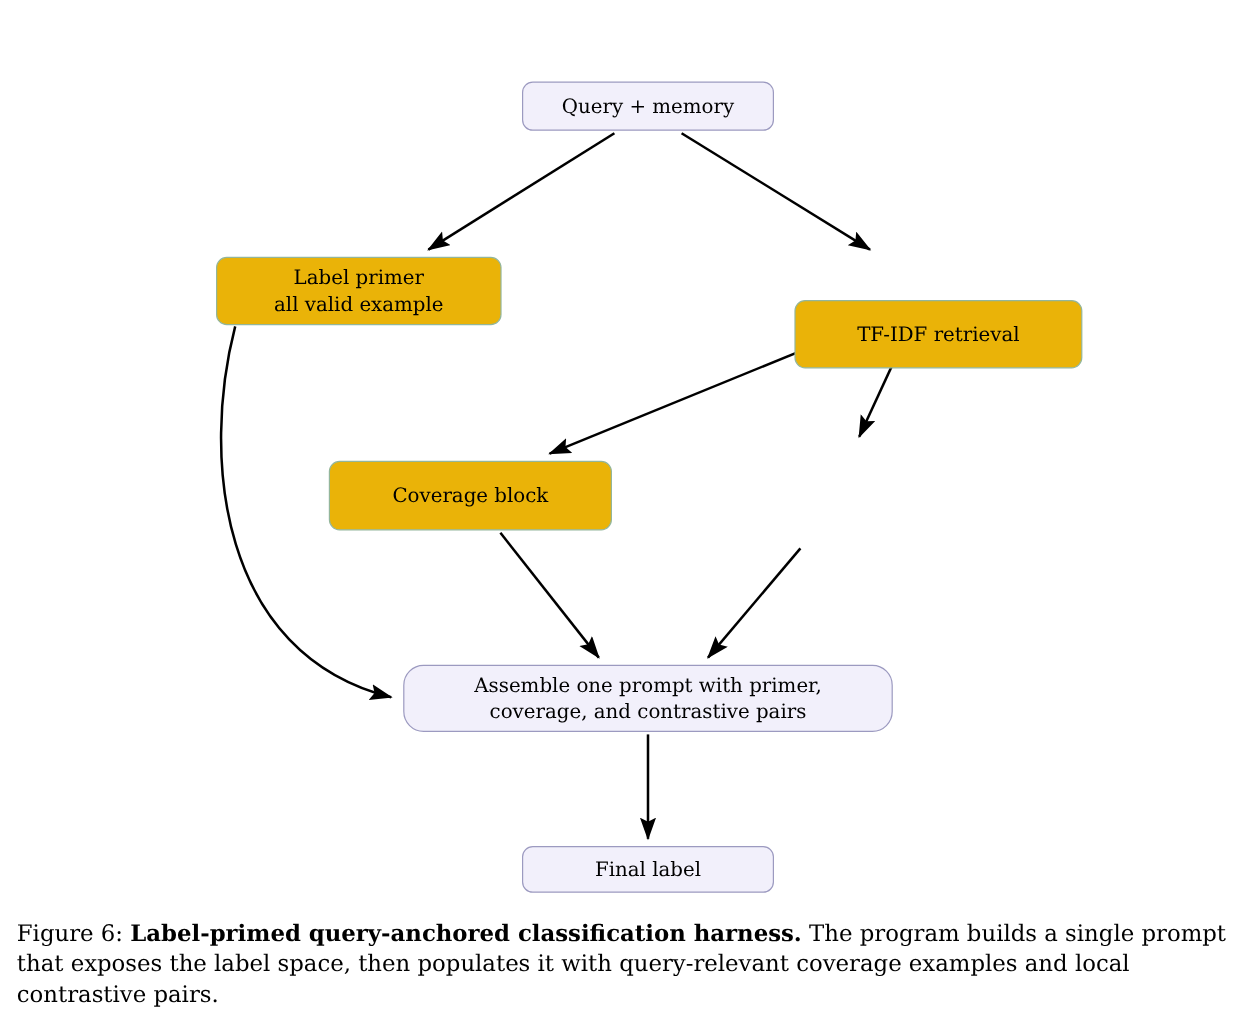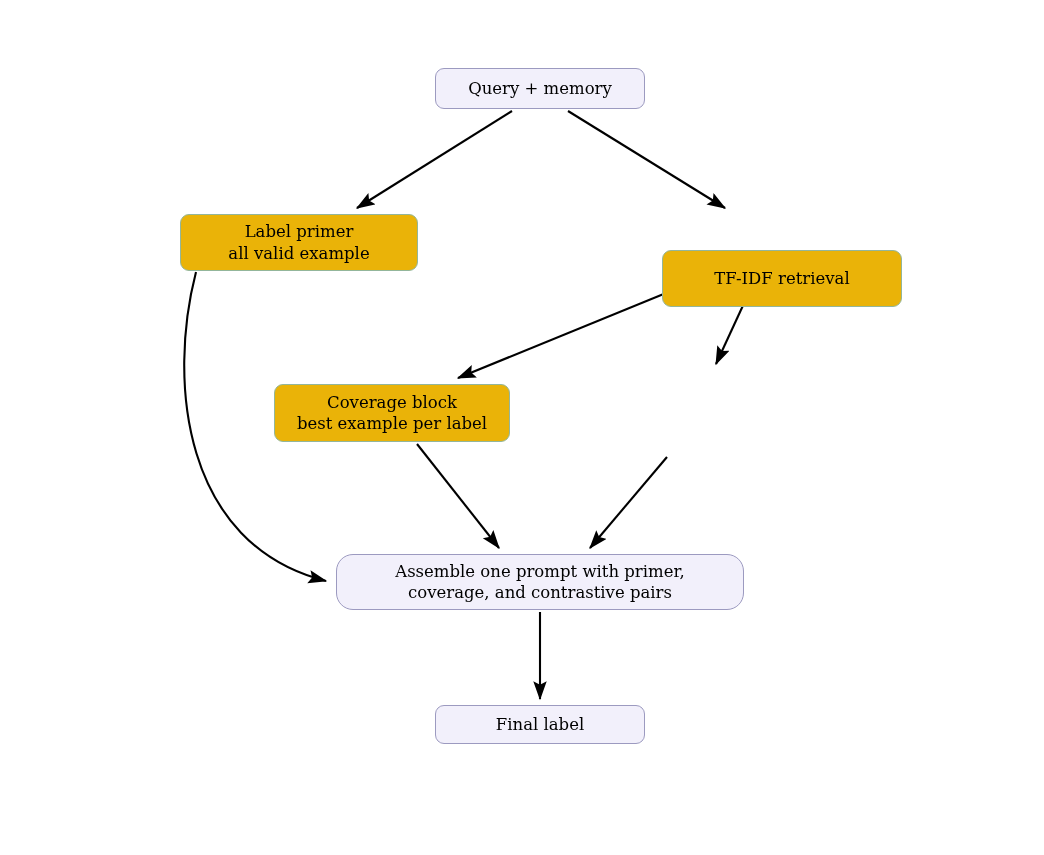--- a/index.html
+++ b/index.html
@@ -125,34 +125,38 @@
 
     <div class="node mint" style="left:662px; top:214px; width:240px; height:57px;margin-top:36px;">
       <div>
         <span class="line">TF-IDF retrieval</span>
       </div>
     </div>
 
     <div class="node mint" style="left:274px; top:384px; width:236px; height:58px;align-items:center;">
       <div>
         <span class="line">Coverage block</span>
-        <span class="line">best example per label</span>
       </div>
     </div>
 
 
     <div class="node lavender" style="left:336px; top:554px; width:408px; height:56px;border-radius:17px;">
       <div>
         <span class="line">Assemble one prompt with primer,</span>
         <span class="line">coverage, and contrastive pairs</span>
       </div>
     </div>
 
     <div class="node lavender" style="left:435px; top:705px; width:210px; height:39px;">
       <div>
         <span class="line">Final label</span>
       </div>
     </div>
 
   </div>
 
+  <div id="caption">
+    <span>Figure 6:</span>
+    <b>Label-primed query-anchored classification harness.</b>
+    <span>The program builds a single prompt that exposes the label space, then populates it with query-relevant coverage examples and local contrastive pairs.</span>
+  </div>
 
 </div>
 
 </body></html>

